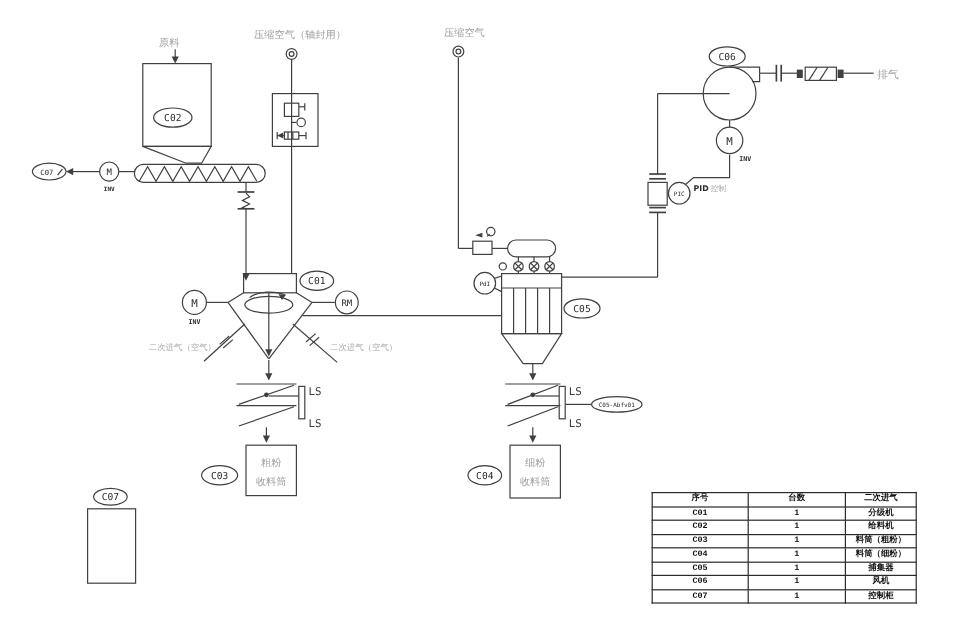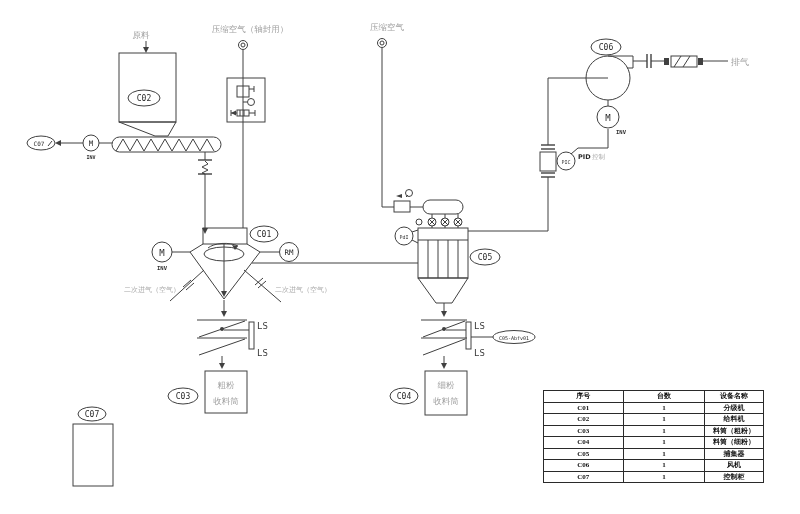--- a/index.html
+++ b/index.html
@@ -11,22 +11,22 @@
   .fl{fill:#404040;stroke:none;}
   .tag{font-family:"DejaVu Sans Mono",monospace;font-size:8px;fill:#2a2a2a;text-anchor:middle;}
   .tagsm{font-family:"DejaVu Sans Mono",monospace;font-size:5px;fill:#2a2a2a;text-anchor:middle;}
   .inst{font-family:"DejaVu Sans Mono",monospace;font-size:9px;fill:#2a2a2a;text-anchor:middle;}
   .instsm{font-family:"DejaVu Sans Mono",monospace;font-size:5.5px;fill:#2a2a2a;text-anchor:middle;font-weight:bold;}
   .ls{font-family:"DejaVu Sans Mono",monospace;font-size:9px;fill:#3a3a3a;}
   .cn{font-family:"DejaVu Sans",sans-serif;font-size:8.5px;fill:#9e9e9e;text-anchor:middle;}
   .cnsm{font-family:"DejaVu Sans",sans-serif;font-size:7px;fill:#a8a8a8;text-anchor:middle;}
   .pid-b{font-family:"DejaVu Sans",sans-serif;font-size:6.5px;font-weight:bold;fill:#2a2a2a;}
   .pid-g{font-family:"DejaVu Sans",sans-serif;font-size:6.5px;fill:#a8a8a8;}
-  #equip-table{position:absolute;left:543px;top:390px;width:221px;border-collapse:collapse;
-      font-family:Liberation Serif, serif;font-size:7px;font-weight:bold;color:#111;}
+  #equip-table{position:absolute;left:543px;top:410px;width:221px;border-collapse:collapse;
+      font-family:Liberation Mono, monospace;font-size:7px;font-weight:bold;color:#111;}
   #equip-table th,#equip-table td{border:1px solid #2a2a2a;height:10.5px;padding:0;text-align:center;
       font-weight:bold;line-height:10.5px;}
   #equip-table{border:1.5px solid #1a1a1a;}
   #equip-table col.c1{width:80px}#equip-table col.c2{width:82px}#equip-table col.c3{width:59px}
 </style>
 </head>
 <body>
 
 <div id="stage">
 <svg width="800" height="514" viewBox="0 0 800 514">
@@ -266,21 +266,21 @@
   <table id="equip-table">
     <colgroup>
         <col class="c1">
         <col class="c2">
         <col class="c3">
       </colgroup>
     <tbody>
         <tr>
       <th>序号</th>
       <th>台数</th>
-      <th>设备名称</th>
+      <th>二次进气</th>
     </tr>
     <tr>
       <td>C01</td>
       <td>1</td>
       <td>分级机</td>
     </tr>
     <tr>
       <td>C02</td>
       <td>1</td>
       <td>给料机</td>

